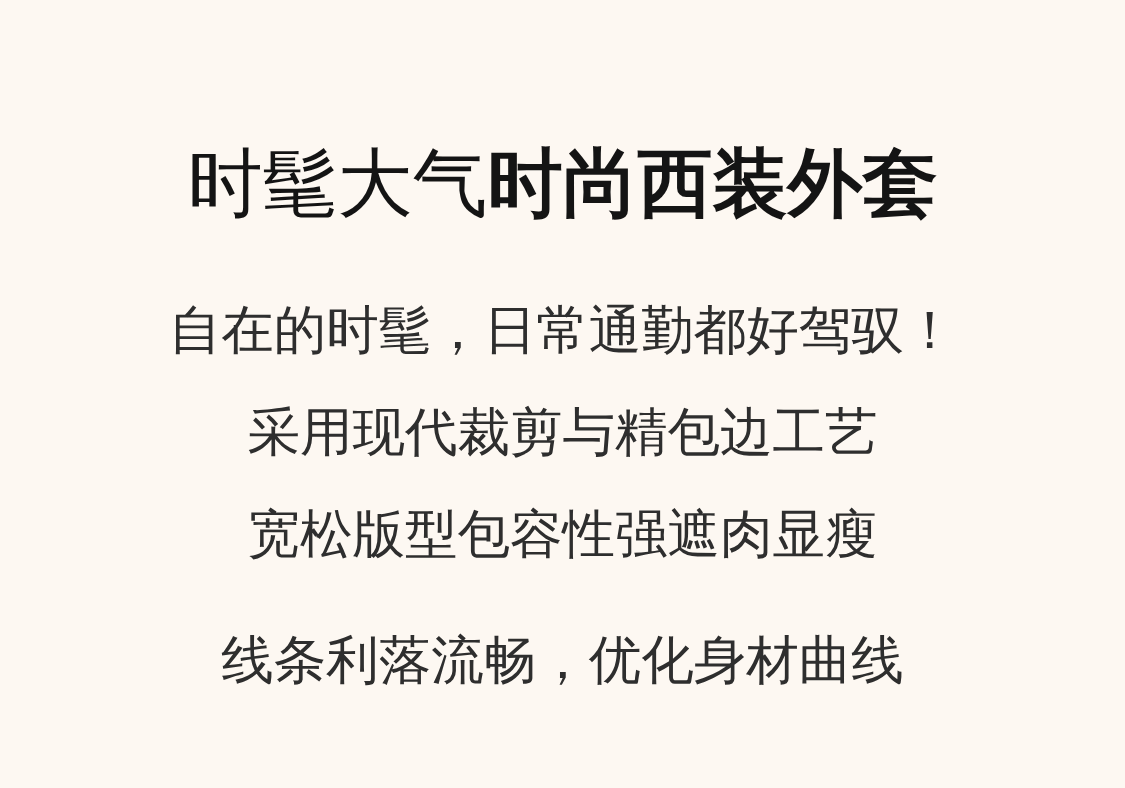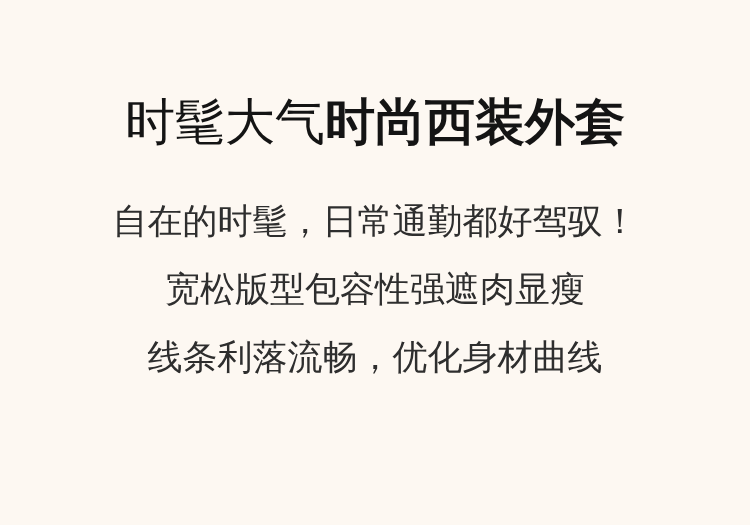--- a/index.html
+++ b/index.html
@@ -51,15 +51,16 @@
   p.line:nth-of-type(4) { top: 407px; margin-top: 16px; }
   p.line:nth-of-type(5) { top: 478px; }
 </style>
 </head>
 <body>
 
 <div class="page">
   <h1 class="title"><span class="title-light">时髦大气</span><span class="title-bold">时尚西装外套</span></h1>
 
   <p class="line">自在的时髦，日常通勤都好驾驭！</p>
+  <p class="line">采用现代裁剪与精包边工艺</p>
   <p class="line">宽松版型包容性强遮肉显瘦</p>
   <p class="line">线条利落流畅，优化身材曲线</p>
 </div>
 
 </body></html>

